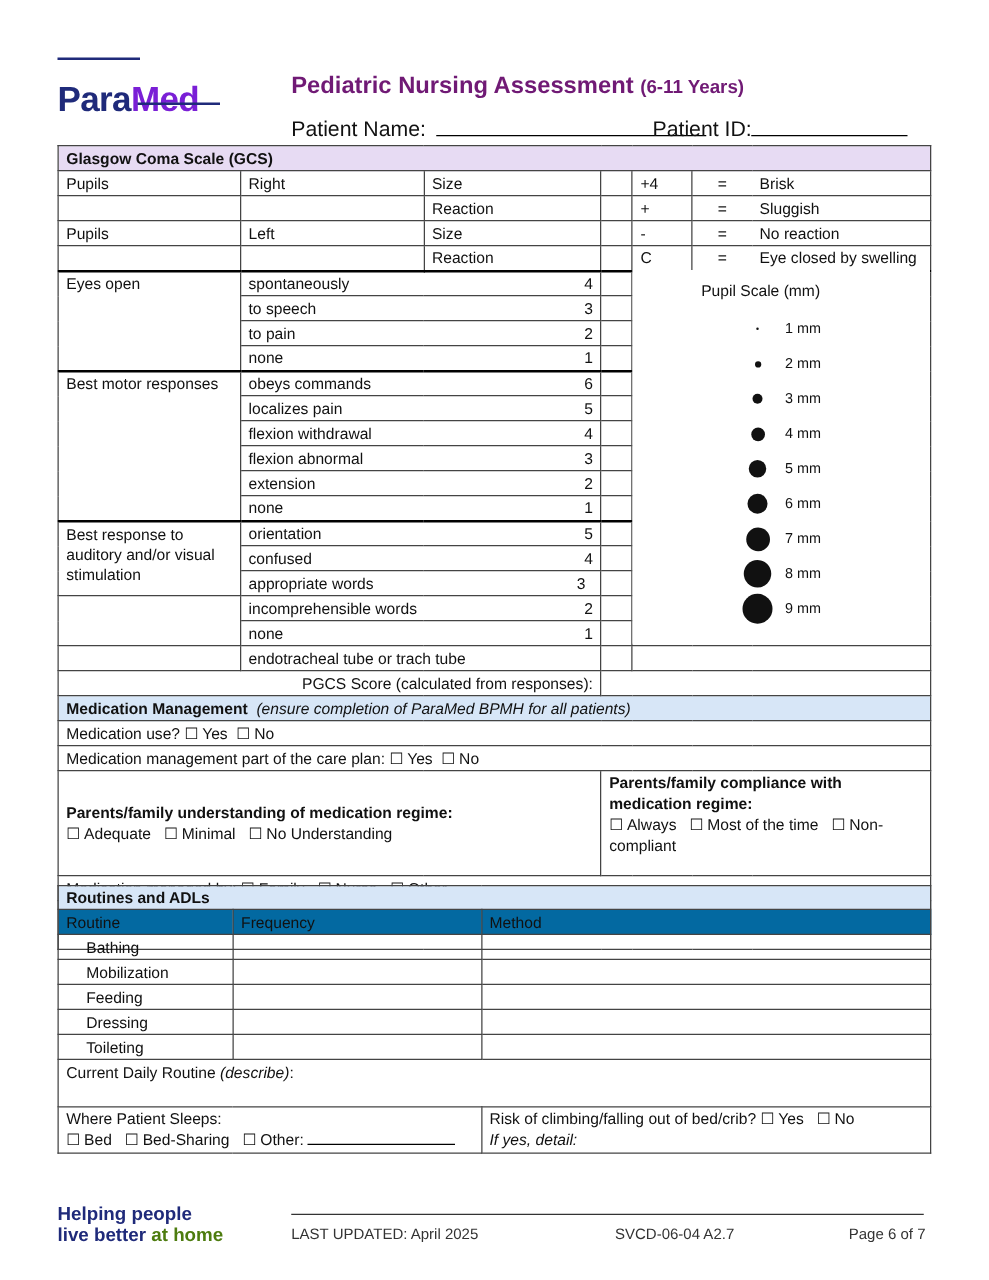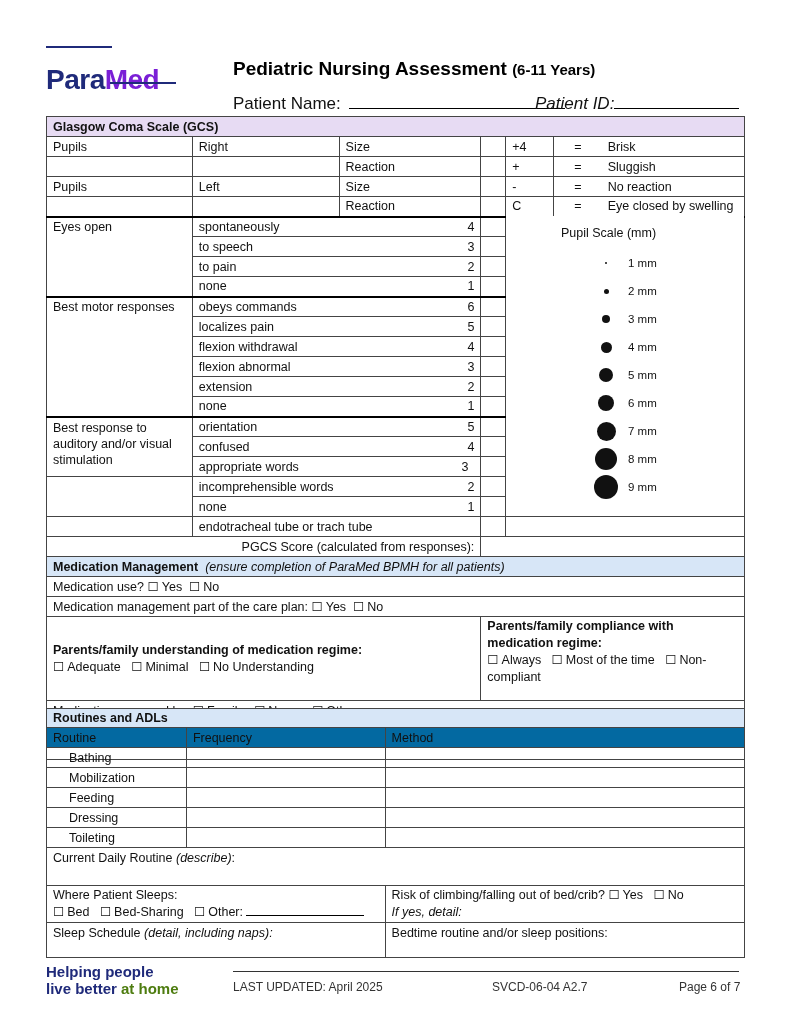--- a/index.html
+++ b/index.html
@@ -17,21 +17,21 @@
   .logo {
     left: 46px; top: 46px; width: 132px; height: 40px;
   }
   .logo .bar-top { position: absolute; left: 0; top: 0; width: 66px; height: 2px; background: #1f2a7a; }
   .logo .bar-bot { position: absolute; left: 64px; top: 36px; width: 66px; height: 2px; background: #1f2a7a; }
   .logo .txt { position: absolute; left: 0; top: 18px; font-size: 28px; font-weight: bold; letter-spacing: -0.5px; line-height: 32px; }
   .logo .para { color: #1f2a7a; }
   .logo .med { color: #7a1fd6; }
 
   .title {
-    left: 233px; top: 58px; font-size: 19px; font-weight: bold; color: #000000;
+    left: 233px; top: 58px; font-size: 19px; font-weight: bold; color: #701a75;
   }
   .title .sub { font-size: 15px; }
 
   .patient-line { top: 94px; font-size: 17px; }
   .patient-line .line { display: inline-block; border-bottom: 1px solid #000; height: 12px; vertical-align: baseline; }
 
   
   .tbl { position: absolute; left: 46px; width: 699px; border-collapse: collapse; }
   .tbl td { border: 1px solid #444; padding: 0 6px; font-size: 12.5px; line-height: 18px; height: 20px; vertical-align: middle; }
   .hdr-purple { background: #e7dbf3; font-weight: bold; font-size: 12.5px; }
@@ -68,21 +68,21 @@
 
 <div class="abs title">
   <span>Pediatric Nursing Assessment</span>
   <span class="sub">(6-11 Years)</span>
 </div>
 
 <div class="abs patient-line" style="left:233px;">
   <span>Patient Name:</span>
   <span class="line" style="width:216px;margin-left:4px;"></span>
 </div>
-<div class="abs patient-line" style="left:535px;font-style:italic;">
+<div class="abs patient-line" style="left:522px;">
   <span>Patient ID:</span><span class="line" style="width:125px;"></span>
 </div>
 
 <table class="tbl gcs">
   <colgroup>
     <col style="width:146px">
       <col style="width:147px">
       <col style="width:142px">
       <col style="width:25px">
       <col style="width:48px">
@@ -353,28 +353,20 @@
       <span class="cb"><span>Other:</span></span>
       <span style="display:inline-block;width:118px;border-bottom:1px solid #000;height:12px"></span>
     </td>
     <td style="line-height:17px;padding-top:1px;padding-bottom:1px">
       <span>Risk of climbing/falling out of bed/crib?</span>
       <span class="cb"><span>Yes</span></span>&nbsp;&nbsp;
       <span class="cb"><span>No</span></span><br>
       <i>If yes, detail:</i>
     </td>
   </tr>
-  <tr>
-    <td colspan="2" style="height:35px;vertical-align:top;padding-top:1px">
-      <span>Sleep Schedule</span> <i>(detail, including naps):</i>
-    </td>
-    <td style="height:35px;vertical-align:top;padding-top:1px">
-      <span>Bedtime routine and/or sleep positions:</span>
-    </td>
-  </tr>
 </tbody>
   </table>
 
 <div class="abs slogan">
   <div>Helping people</div>
   <div><span>live better </span><span class="accent">at home</span></div>
 </div>
 <div class="abs foot-rule"></div>
 <div class="abs foot-txt" style="left:233px">LAST UPDATED: April 2025</div>
 <div class="abs foot-txt" style="left:492px">SVCD-06-04 A2.7</div>

